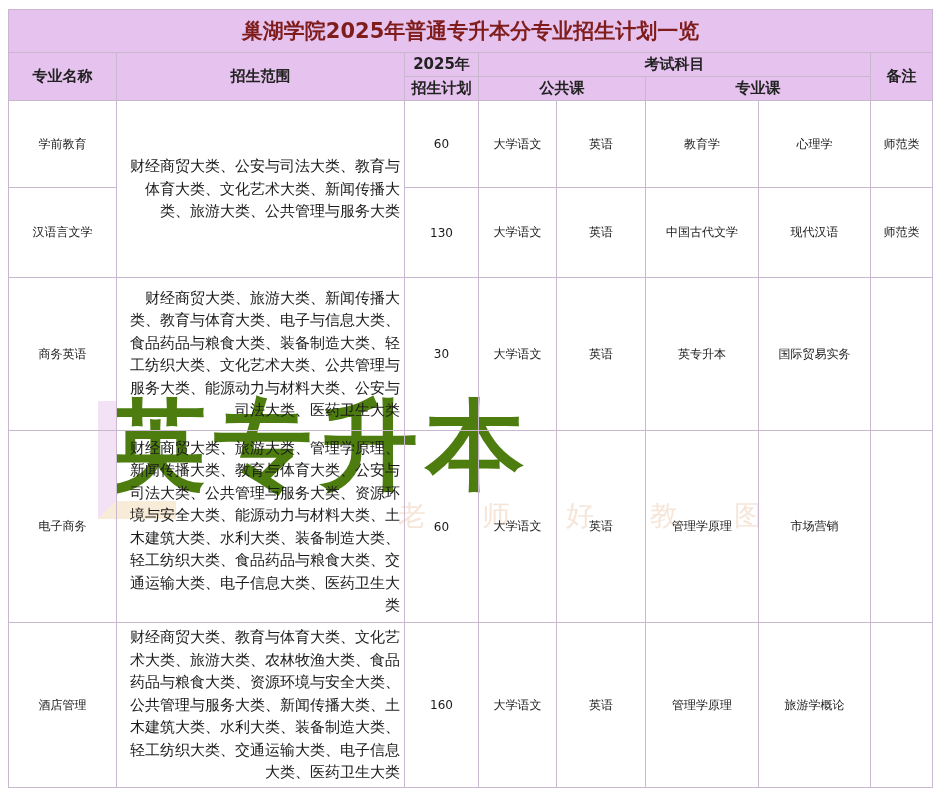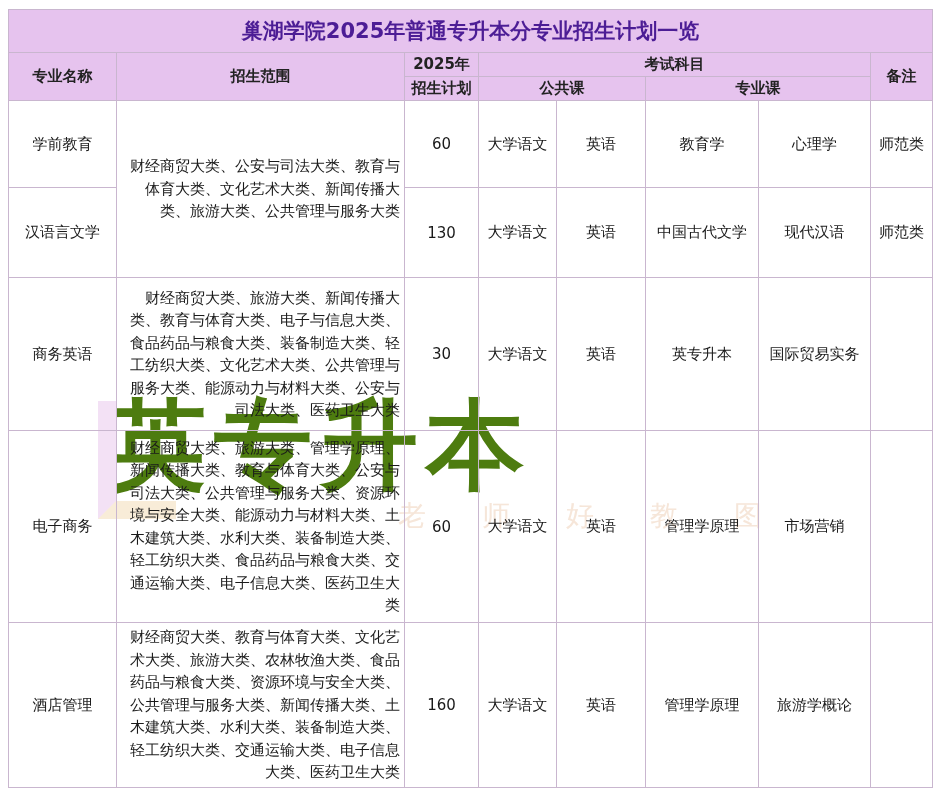--- a/index.html
+++ b/index.html
@@ -1,25 +1,25 @@
 <!DOCTYPE html>
 <html><head>
 <meta charset="utf-8">
 <style>
   html, body { margin:0; padding:0; background:#ffffff; }
   body { width:939px; height:800px; position:relative; overflow:hidden;
          font-family:"DejaVu Sans", "Liberation Sans", sans-serif; color:#1a1a1a; }
   .sheet { position:absolute; left:8px; top:9px; width:924px; }
   table { border-collapse:collapse; width:924px; table-layout:fixed; position:relative; z-index:1; }
   td, th { border:1px solid #c9b6cf; text-align:center; vertical-align:middle; padding:0; }
-  .title-cell { background:#e6c3ee; height:42px; font-size:21px; font-weight:bold; color:#4c1d95; }
+  .title-cell { background:#e6c3ee; height:42px; font-size:21px; font-weight:bold; color:#7f1d1d; }
   .hdr { background:#e6c3ee; font-weight:bold; font-size:15px; color:#222; }
   .hdr-top { height:24px;padding-left:31px; }
   .hdr-bot { height:24px; }
-  td.body { font-size:15px; background:transparent; }
+  td.body { font-size:12px; background:transparent; }
   td.range { font-size:15px; line-height:22.5px; padding:0 4px; text-align:right; }
   .watermark { position:absolute; left:100px; top:372px; z-index:0; pointer-events:none; }
   .wm-main { font-size:98px; font-weight:bold; color:#4d7c0f; letter-spacing:8px; white-space:nowrap; }
   .wm-sub { position:absolute; left:290px; top:116px; font-size:28px; color:#f6e6d9; letter-spacing:56px; white-space:nowrap; }
   .wm-logo { position:absolute; left:-10px; top:20px; width:60px; height:100px; border-left:18px solid #f3e1f5; border-bottom:18px solid #f8ecd8; }
 </style>
 </head>
 <body>
 
 <div class="sheet">

